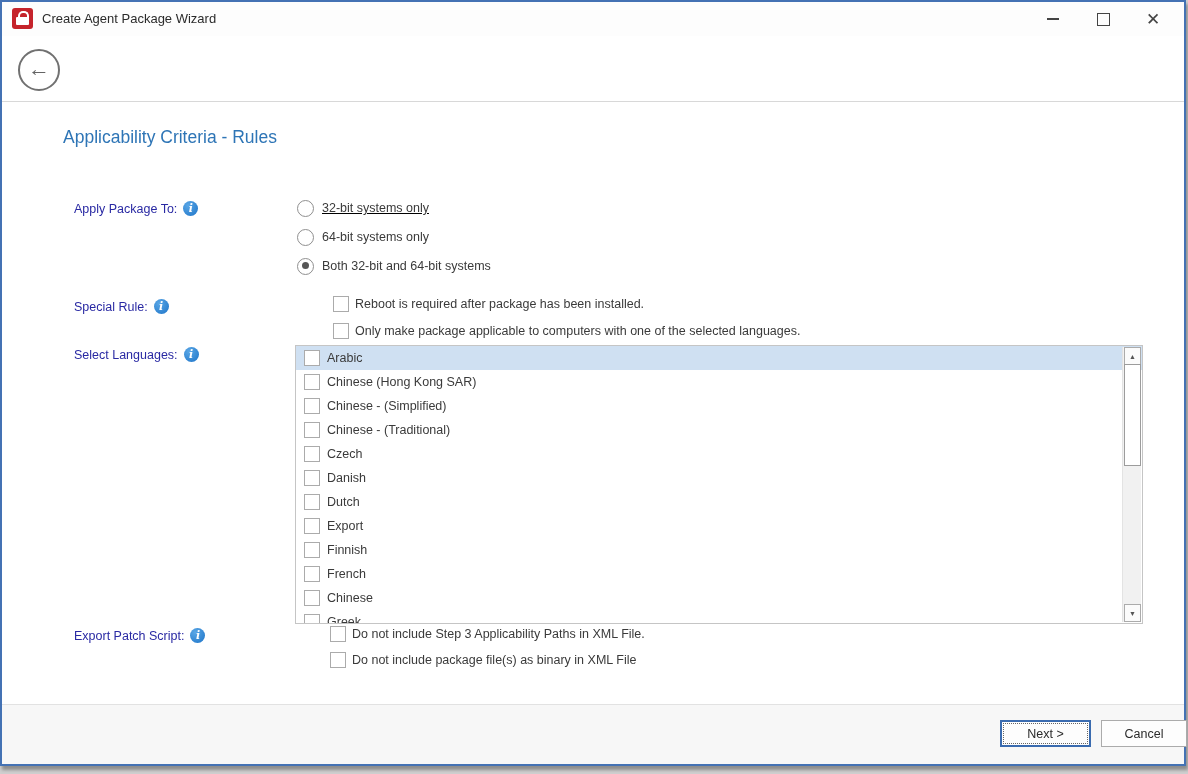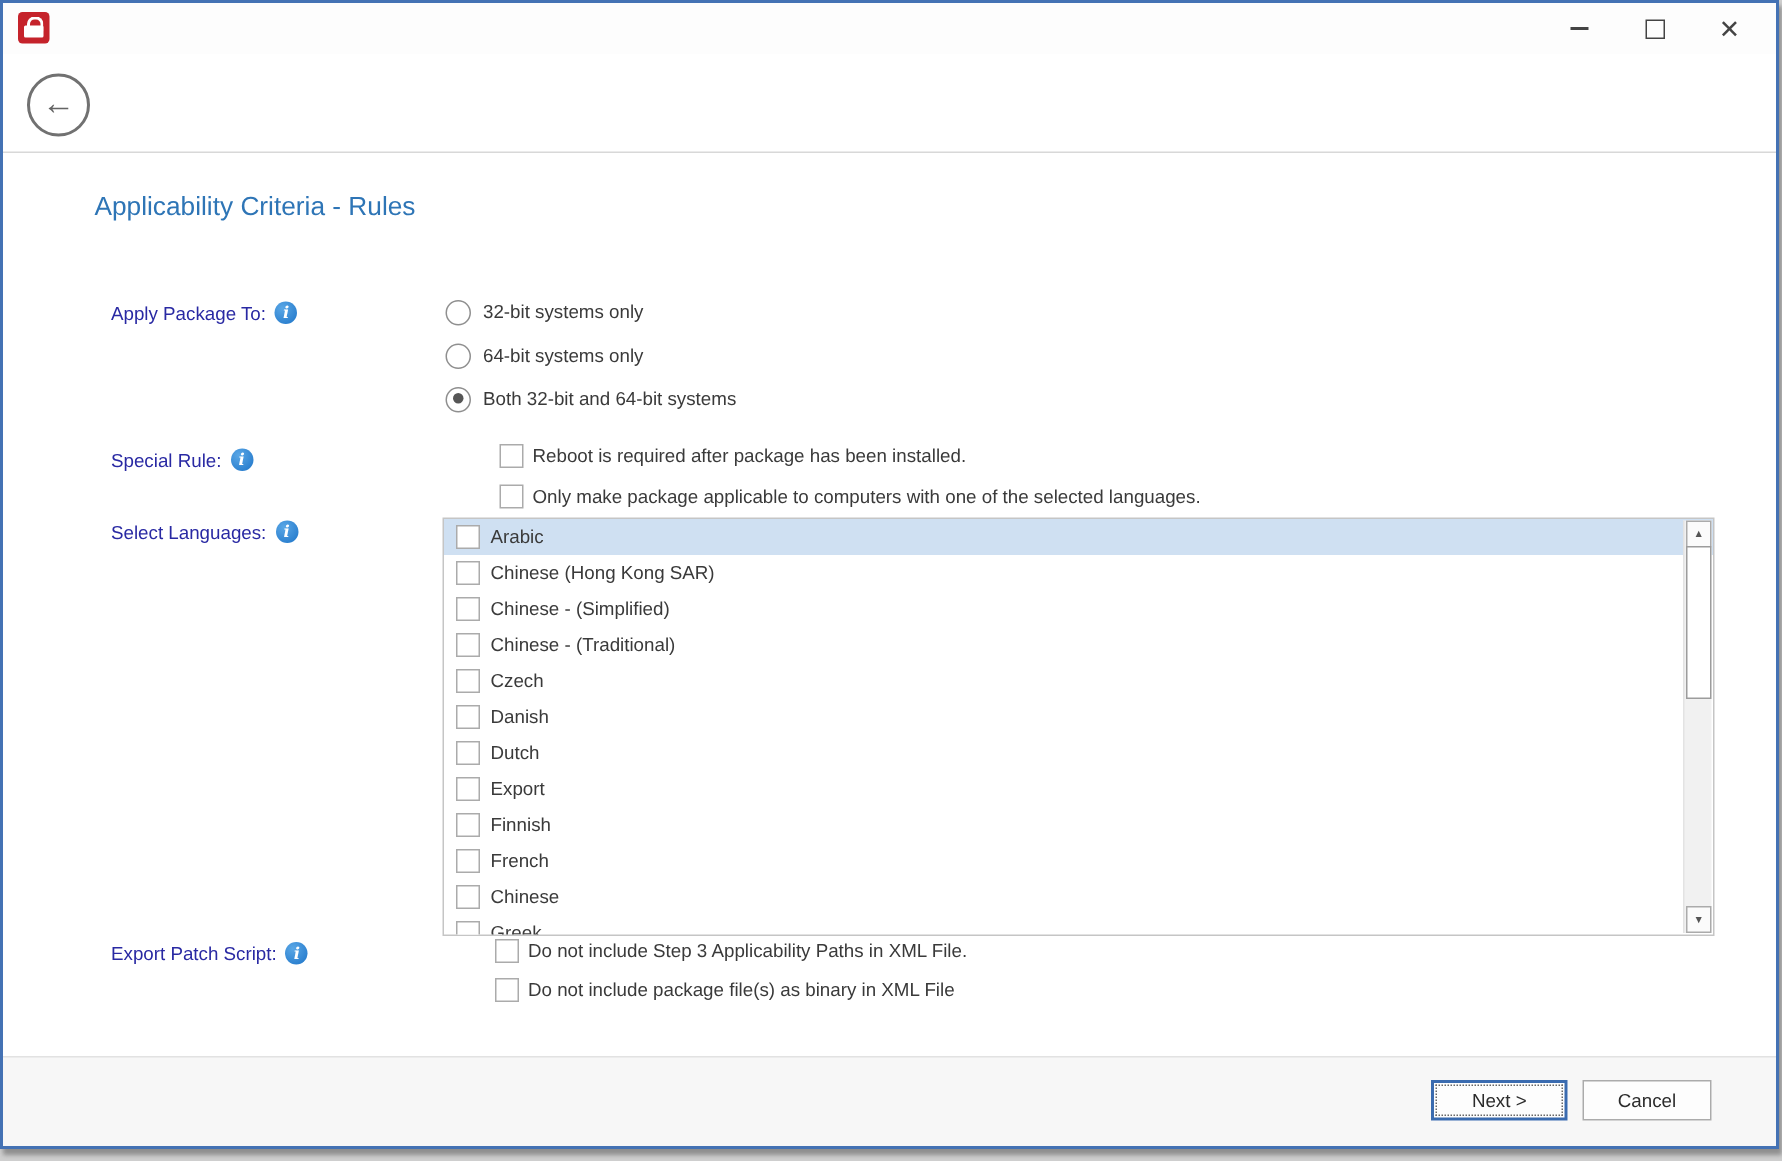--- a/index.html
+++ b/index.html
@@ -45,34 +45,35 @@
   .lang-row.selected{background:#cfe0f2;}
   .scrollbar{position:absolute;top:1px;right:1px;bottom:1px;width:18px;background:#f1f1f1;border-left:1px solid #e3e3e3;}
   .sb-btn{position:absolute;left:1px;width:15px;height:16px;background:#fbfbfb;border:1px solid #ababab;
     display:flex;align-items:center;justify-content:center;font-size:7px;color:#555;}
   .sb-up{top:0;}
   .sb-down{bottom:0;}
   .sb-thumb{position:absolute;left:1px;top:17px;width:15px;height:100px;background:#ffffff;border:1px solid #9c9c9c;}
   
   .footer{position:absolute;left:0;right:0;top:702px;bottom:0;background:#f7f7f7;border-top:1px solid #e2e2e2;}
   .btn{position:absolute;top:15px;height:27px;display:flex;align-items:center;justify-content:center;
-    font-size:12.5px;color:#2b2b2b;background:#fdfdfd;box-sizing:border-box;}
+    font-size:12.5px;color:#2b2b2b;background:#fdfdfd;box-sizing:border-box;margin-left:46px;}
   .btn-next{left:952px;width:91px;border:2px solid #3a6baf;outline:1px dotted #666;outline-offset:-4px;}
   .btn-cancel{left:1053px;width:86px;border:1px solid #ababab;}
 </style>
 </head>
 <body>
 
 <div class="window">
 
   <div class="titlebar">
     <div class="app-icon">
       <div class="shackle"></div>
       <div class="lockbody"></div>
     </div>
+    <div class="title-text">Create Agent Package Wizard</div>
     <div class="win-controls">
       <div class="win-btn">
           <div class="glyph-min"></div>
         </div>
       <div class="win-btn">
           <div class="glyph-max"></div>
         </div>
       <div class="win-btn">
           <div class="glyph-close">✕</div>
         </div>
@@ -84,21 +85,21 @@
       <div class="back-arrow">←</div>
     </div>
   </div>
 
   <div class="page-heading">Applicability Criteria - Rules</div>
 
   <div class="field-label" style="top:199px;">
     <span>Apply Package To:</span>
     <span class="info-icon">i</span>
   </div>
-  <div class="radio-row" style="top:197px;">
+  <div class="radio-row" style="top:197px;text-decoration:underline;">
     <div class="radio"></div>
     <div class="opt-label">32-bit systems only</div>
   </div>
   <div class="radio-row" style="top:226px;">
     <div class="radio"></div>
     <div class="opt-label">64-bit systems only</div>
   </div>
   <div class="radio-row" style="top:255px;">
     <div class="radio checked"></div>
     <div class="opt-label">Both 32-bit and 64-bit systems</div>

